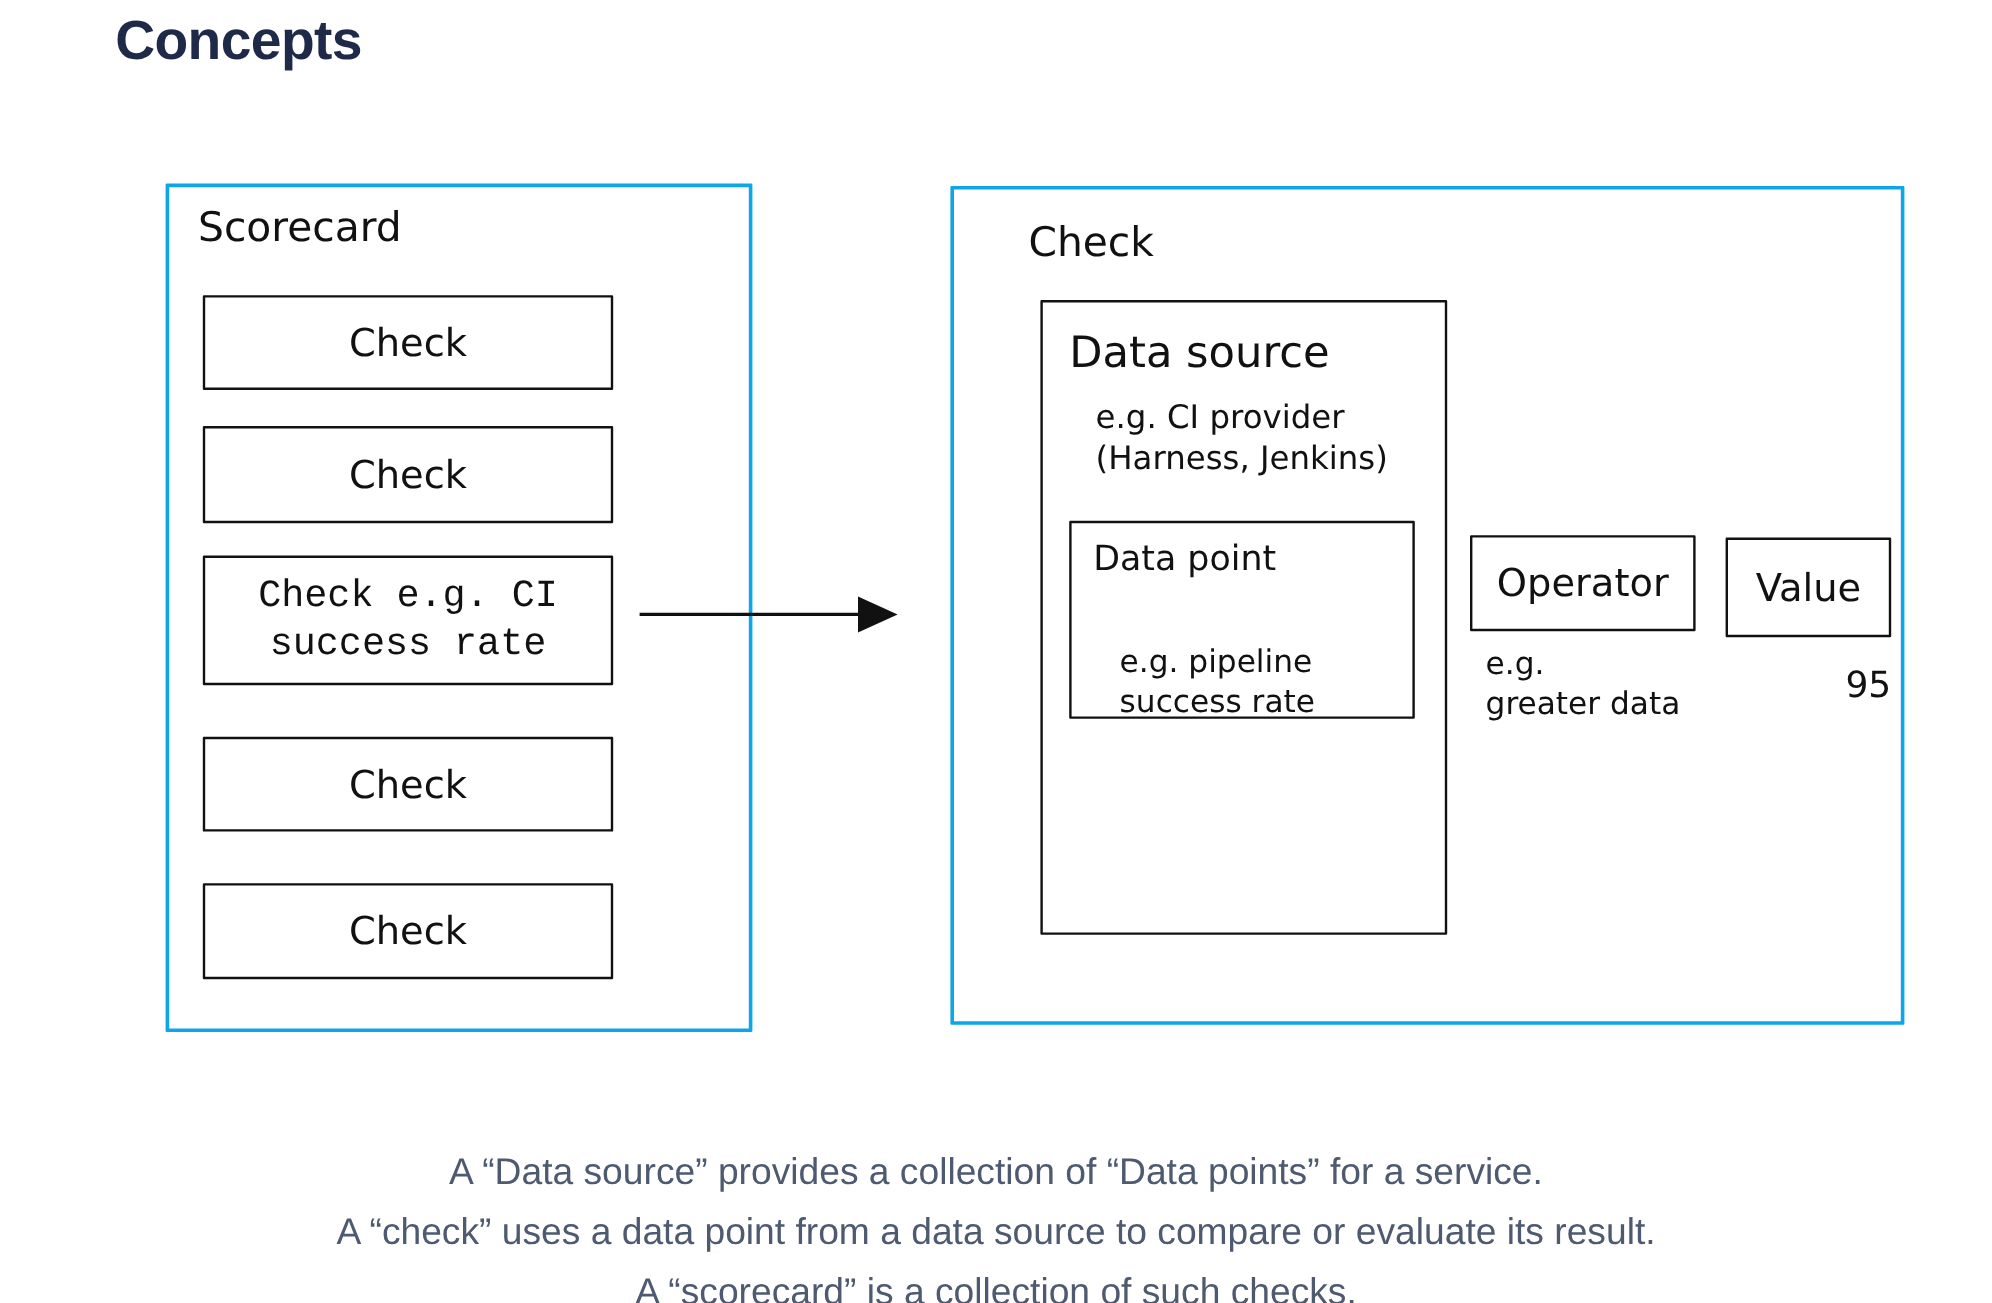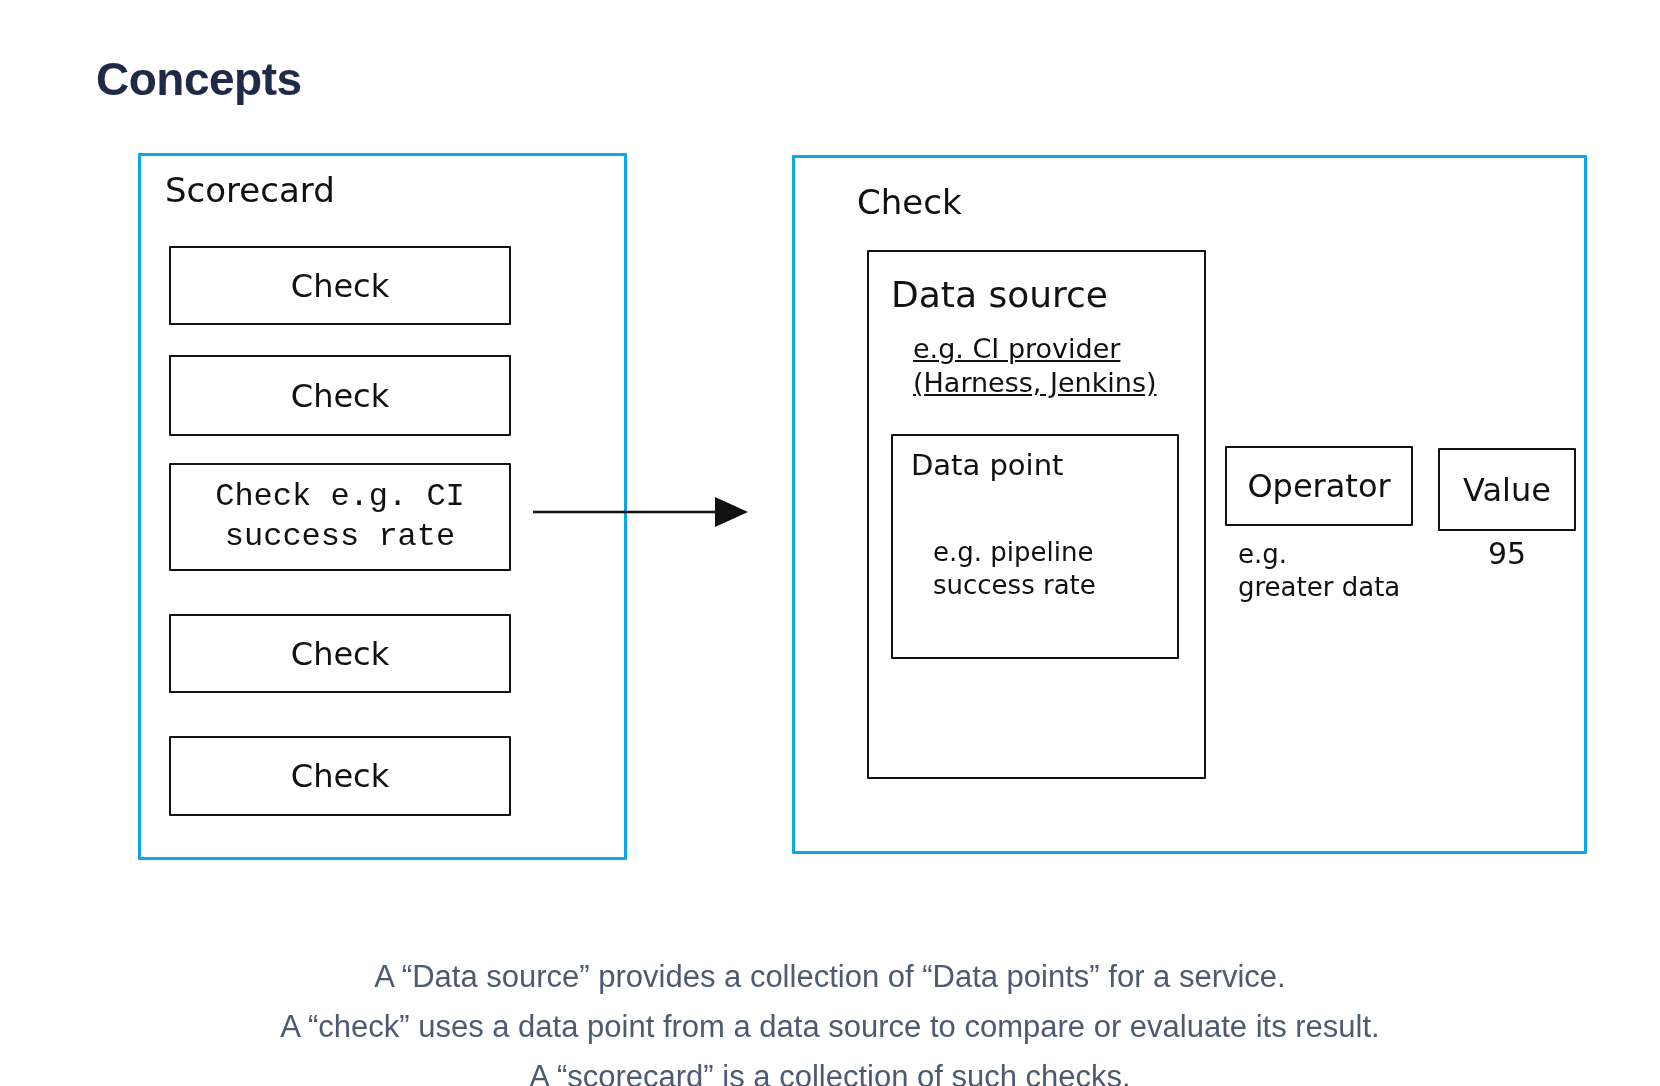--- a/index.html
+++ b/index.html
@@ -13,21 +13,20 @@
   }
   .abs { position: absolute; box-sizing: border-box; }
 
   .page-title {
     left: 96px; top: 6px;
     font-size: 46px;
     font-weight: 700;
     letter-spacing: -0.5px;
     color: #1e2a47;
     font-family: "Liberation Sans", sans-serif;
-    margin-top: 46px;
   }
 
   
   .box { border: 3px solid #0ea5e9; background: #ffffff; border-radius: 1px; }
   .box-thin { border: 2.5px solid #111111; background: #ffffff; border-radius: 1px; }
 
   .hand {
     font-family: "DejaVu Sans", sans-serif;
     color: #111111;
   }
@@ -51,39 +50,39 @@
 
   
   .flow-arrow { left: 530px; top: 494px; width: 224px; height: 36px; }
 
   
   .check-detail-box { left: 792px; top: 155px; width: 795px; height: 699px; }
   .check-detail-label { left: 62px; top: 24px; font-size: 34px; }
 
   .data-source-box { left: 72px; top: 92px; width: 339px; height: 529px; }
   .data-source-label { left: 22px; top: 22px; font-size: 36px; }
-  .data-source-example { left: 44px; top: 80px; font-size: 27px; line-height: 1.25; text-decoration: underline; }
+  .data-source-example { left: 44px; top: 80px; font-size: 27px; line-height: 1.25; }
 
-  .data-point-box { left: 22px; top: 182px; width: 288px; height: 225px; }
+  .data-point-box { left: 22px; top: 182px; width: 288px; height: 165px; }
   .data-point-label { left: 18px; top: 12px; font-size: 29px; }
   .data-point-example { left: 40px; top: 100px; font-size: 26px; line-height: 1.25; }
 
   .operator-box {
     left: 430px; top: 288px; width: 188px; height: 80px;
     display: flex; align-items: center; justify-content: center;
     font-size: 32px;
   }
   .operator-example { left: 443px; top: 380px; font-size: 26px; line-height: 1.25; }
 
   .value-box {
     left: 643px; top: 290px; width: 138px; height: 83px;
     display: flex; align-items: center; justify-content: center;
     font-size: 32px;
   }
-  .value-example { left: 643px; top: 378px; width: 138px; text-align: center; font-size: 30px; }
+  .value-example { left: 643px; top: 396px; width: 138px; text-align: right; font-size: 30px; }
 
   
   .caption {
     left: 16px; top: 912px; width: 1628px;
     text-align: center;
     color: #4e5a70;
     font-size: 31px;
     line-height: 50px;
     font-family: "Liberation Sans", sans-serif;
     margin-top: 40px;

